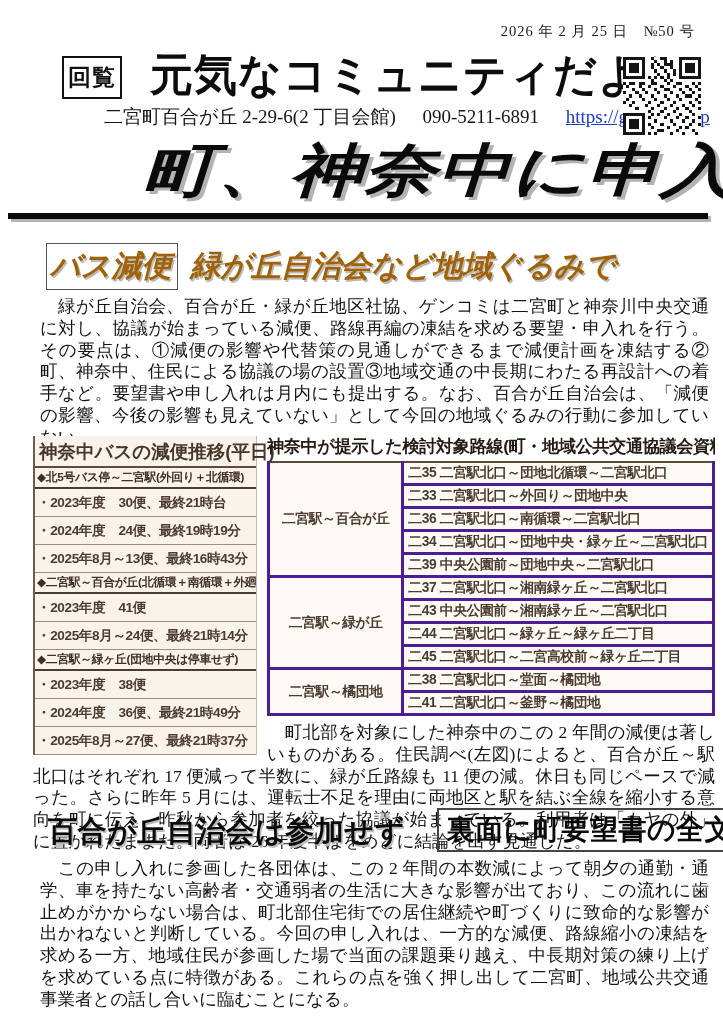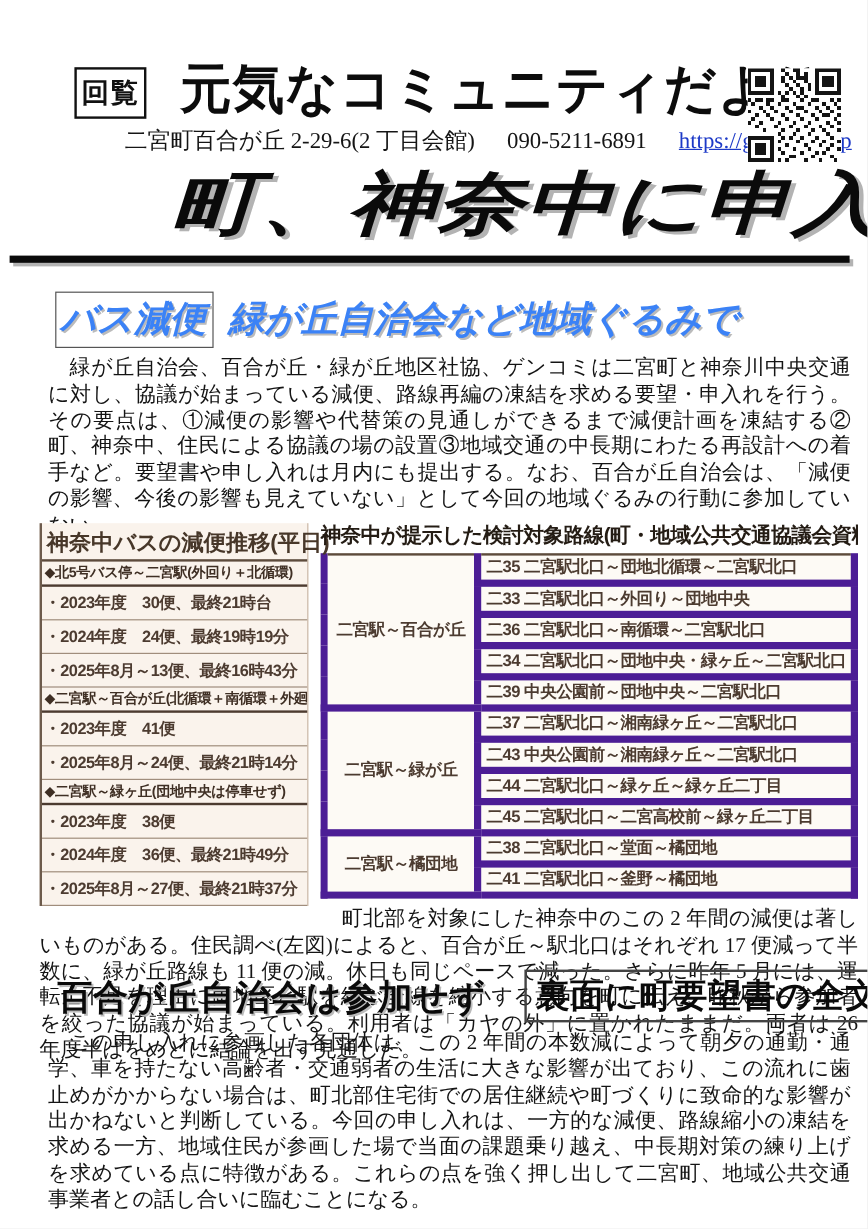--- a/index.html
+++ b/index.html
@@ -42,21 +42,21 @@
     transform:scaleX(1.27);transform-origin:0 50%;margin-left:12px;
   }
   .headline-rule{
     position:absolute;top:213px;left:8px;width:700px;height:6px;background:#0a0a0a;
     box-shadow:3px 3px 0 #b3b3b3;
   }
   
   .sub-headline{
     position:absolute;top:243px;left:46px;white-space:nowrap;
     font-family:Liberation Serif, serif;
-    font-size:30px;font-weight:900;font-style:italic;color:#3b82f6;
+    font-size:30px;font-weight:900;font-style:italic;color:#a16207;
     text-shadow:1.5px 1.5px 0 #bbb;
   }
   .sub-badge{
     display:inline-block;border:1.5px solid #555;padding:2px 6px 2px 3px;margin-right:12px;
     text-shadow:1.5px 1.5px 0 #bbb;
   }
   
   .body-block{position:absolute;left:0;width:723px;}
   .para{
     margin:0;padding:0 14px 0 40px;font-size:17.5px;line-height:21.8px;
@@ -90,21 +90,21 @@
   .rt-title{
     font-family:"Liberation Sans","DejaVu Sans",sans-serif;
     font-size:17.3px;font-weight:900;color:#241c14;white-space:nowrap;
     letter-spacing:-0.5px;margin:0 0 3px 0;
   }
   table.routes{
     border-collapse:collapse;width:100%;background:#fdfaf5;
     font-family:"Liberation Sans","DejaVu Sans",sans-serif;color:#4c3b30;
   }
   table.routes td{
-    border:6px solid #4c1d95;font-size:13.8px;font-weight:700;
+    border:3px solid #4c1d95;font-size:13.8px;font-weight:700;
     padding:1px 4px;height:17.5px;white-space:nowrap;letter-spacing:-0.4px;
   }
   table.routes td.group-label{
     width:145px;text-align:center;border-right:1.5px solid #7c6a59;
   }
   table.routes tr.group-start td{border-top:2px solid #5d4b3c;}
   table.routes{border-top:2px solid #5d4b3c;border-bottom:2px solid #5d4b3c;}
   .p2{margin-top:6px;}
   
   .heading-row{position:absolute;top:808px;left:0;width:716px;white-space:nowrap;}
@@ -119,20 +119,21 @@
     border:2px solid #444;padding:1px 8px;margin-left:28px;letter-spacing:0.5px;
     vertical-align:2px;
   }
   .p3{top:858px;}
 </style>
 </head>
 <body>
 
 <div class="page">
 
+  <div class="date-line">2026 年 2 月 25 日　№50 号</div>
 
   <div class="masthead">
     <div class="kairan-box">回覧</div>
     <div class="news-title">元気なコミュニティだより</div>
   </div>
 
   <div class="address-line">
     <span class="seg">二宮町百合が丘 2-29-6(2 丁目会館)</span>
     <span class="seg">090-5211-6891</span>
     <a class="url-link" href="#">https://gen-comi.jp</a>

